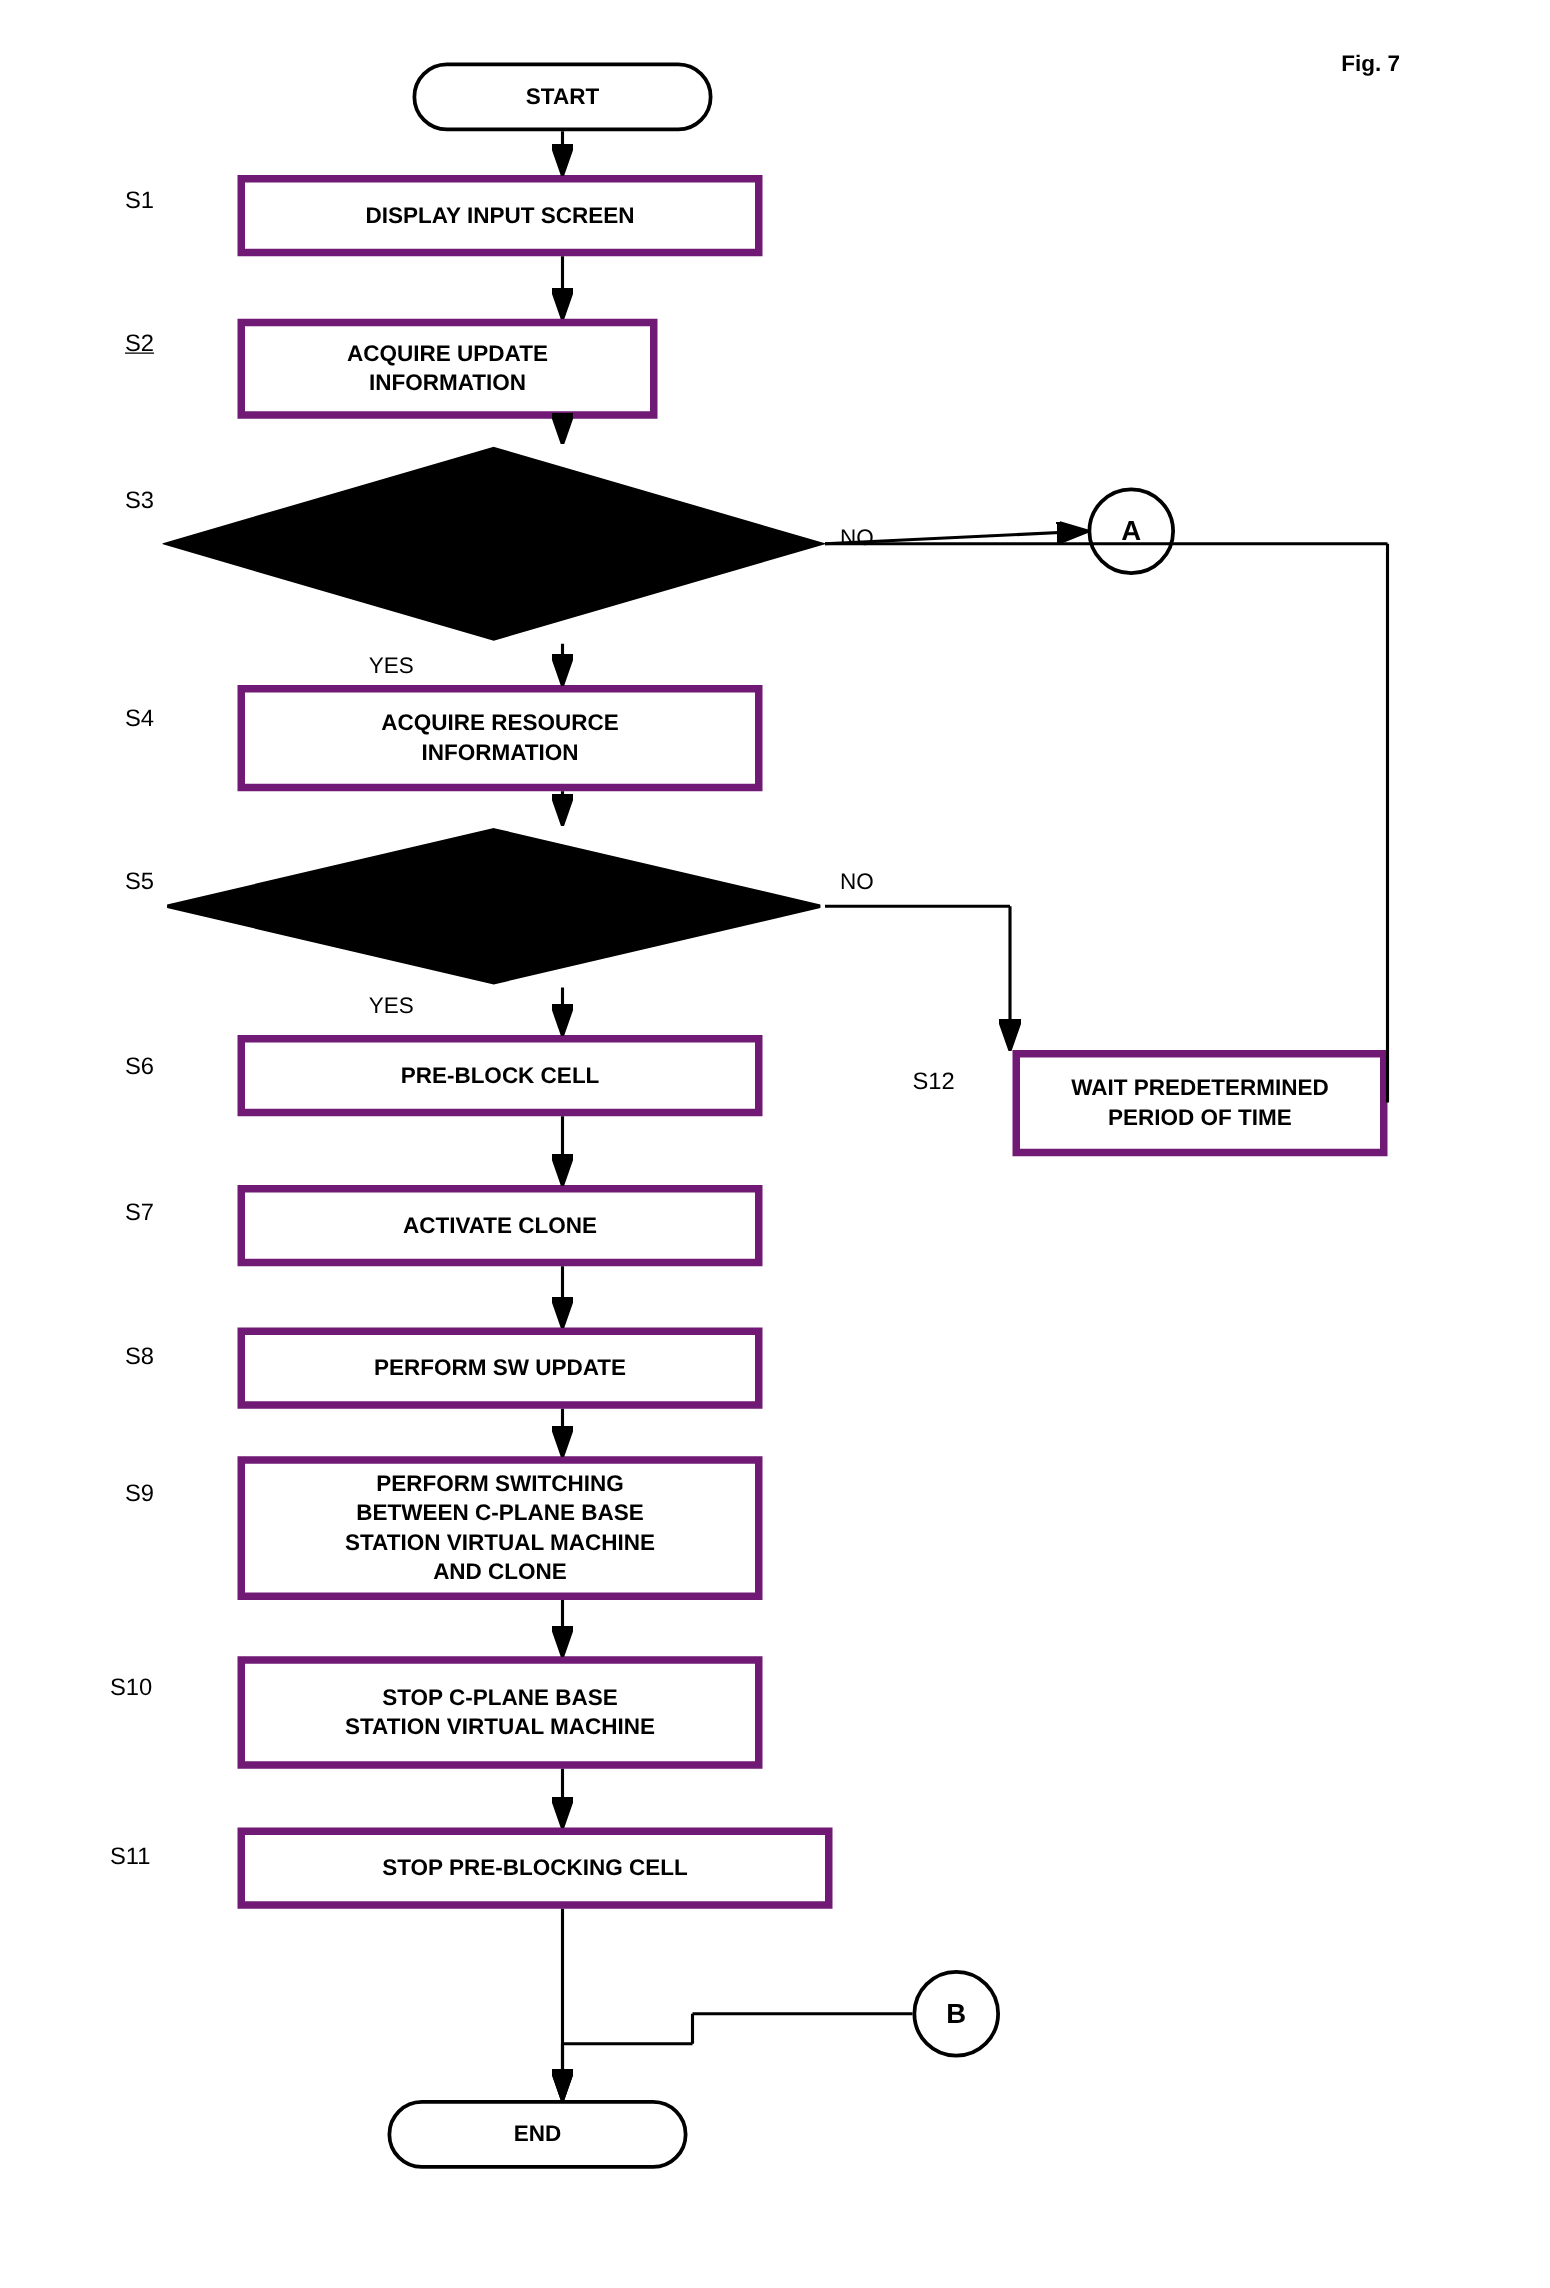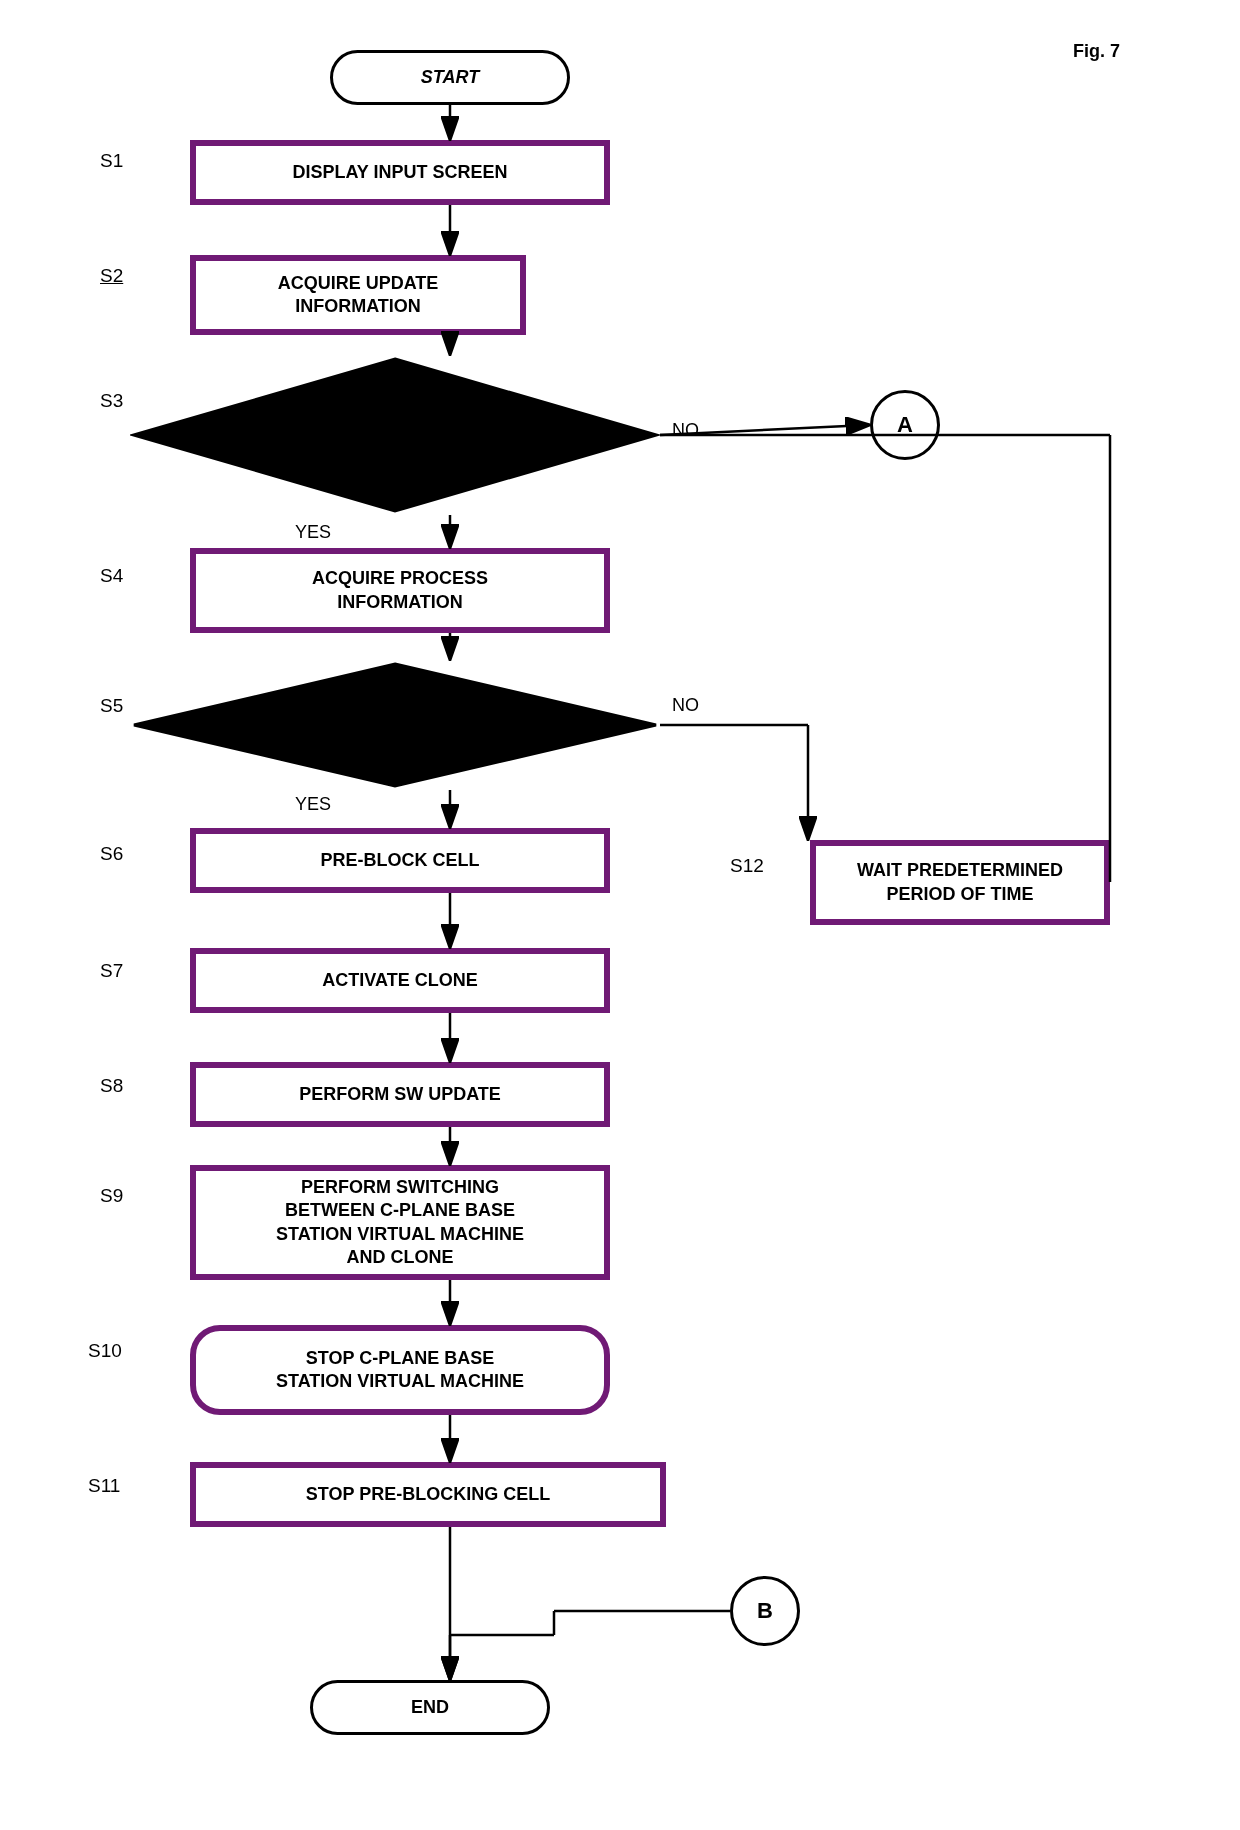--- a/index.html
+++ b/index.html
@@ -102,21 +102,21 @@
       stroke: #000;
     }
   </style>
 </head>
 <body>
 
 <div class="diagram-container">
 
   <div class="fig-label shape">Fig. 7</div>
 
-  <div class="shape rounded-rect" style="left:330px; top:50px; width:240px; height:55px;font-style:italic;">
+  <div class="shape rounded-rect" style="left:330px; top:50px; width:240px; height:55px;">
     <span>START</span>
   </div>
 
   <div class="step-label" style="left:100px; top:150px;">S1</div>
 
   <div class="shape rect" style="left:190px; top:140px; width:420px; height:65px;">
     <span>DISPLAY INPUT SCREEN</span>
   </div>
 
   <div class="step-label" style="left:100px; top:265px;text-decoration:underline;">S2</div>
@@ -143,21 +143,21 @@
 
   <div class="step-label" style="left:295px; top:522px; font-size:18px;">YES</div>
 
   <div class="shape circle-shape" style="left:870px; top:390px; width:70px; height:70px;">
     <span>A</span>
   </div>
 
   <div class="step-label" style="left:100px; top:565px;">S4</div>
 
   <div class="shape rect" style="left:190px; top:548px; width:420px; height:85px; white-space:pre-line;">
-    <span style="white-space:pre-line;">ACQUIRE PROCESS
+    <span style="white-space:pre-line;">ACQUIRE RESOURCE
 INFORMATION</span>
   </div>
 
   <div class="step-label" style="left:100px; top:695px;">S5</div>
 
   <div class="shape diamond" style="left:130px; top:660px; width:530px; height:130px;">
     <div class="diamond-inner">
       <svg viewBox="0 0 530 130" preserveAspectRatio="none">
         <polygon points="265,4 526,65 265,126 4,65" fill="white" stroke="#000" stroke-width="3"></polygon>
       </svg>
@@ -198,21 +198,21 @@
 
   <div class="shape rect" style="left:190px; top:1165px; width:420px; height:115px; white-space:pre-line;">
     <span style="white-space:pre-line;">PERFORM SWITCHING
 BETWEEN C-PLANE BASE
 STATION VIRTUAL MACHINE
 AND CLONE</span>
   </div>
 
   <div class="step-label" style="left:88px; top:1340px;">S10</div>
 
-  <div class="shape rect" style="left:190px; top:1325px; width:420px; height:90px; white-space:pre-line;border-radius:30px;">
+  <div class="shape rect" style="left:190px; top:1325px; width:420px; height:90px; white-space:pre-line;">
     <span style="white-space:pre-line;">STOP C-PLANE BASE
 STATION VIRTUAL MACHINE</span>
   </div>
 
   <div class="step-label" style="left:88px; top:1475px;">S11</div>
 
   <div class="shape rect" style="left:190px; top:1462px; width:476px; height:65px;">
     <span>STOP PRE-BLOCKING CELL</span>
   </div>
 

